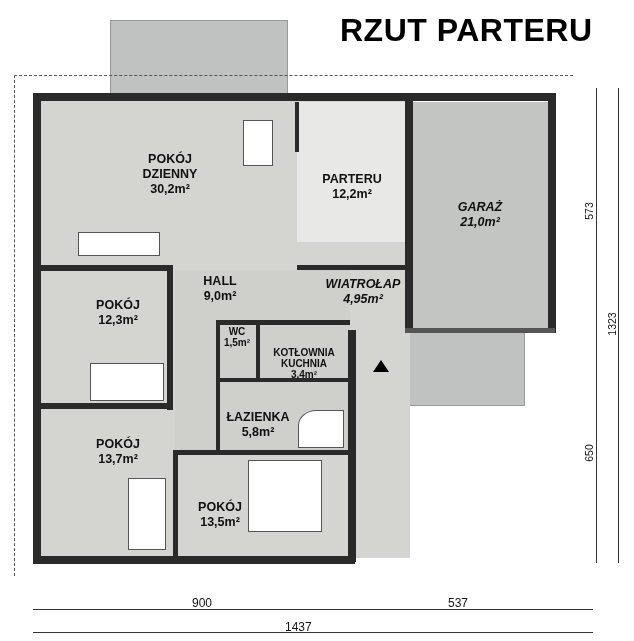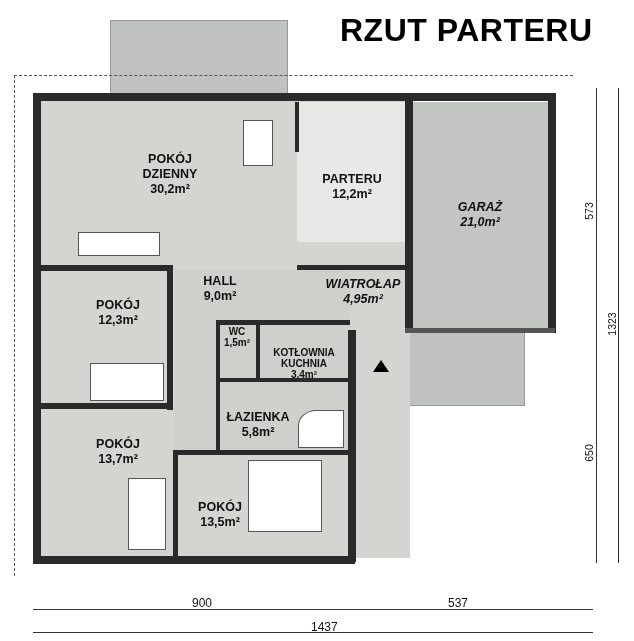--- a/index.html
+++ b/index.html
@@ -105,19 +105,19 @@
 <div class="abs" style="left:298px;top:410px;width:44px;height:36px;border:1px solid #555;border-radius:40% 0 0 0;background:#fff;"></div>
 <div class="abs" style="left:248px;top:460px;width:72px;height:70px;border:1px solid #555;background:#fff;"></div>
 <div class="abs" style="left:90px;top:363px;width:72px;height:36px;border:1px solid #555;background:#fff;"></div>
 <div class="abs" style="left:128px;top:478px;width:36px;height:70px;border:1px solid #555;background:#fff;"></div>
 <div class="abs" style="left:373px;top:360px;width:0;height:0;border-left:8px solid transparent;border-right:8px solid transparent;border-bottom:12px solid #000;"></div>
 
 <div class="line" style="left:33px;top:609px;width:560px;height:1px;"></div>
 <div class="line" style="left:33px;top:632px;width:560px;height:1px;"></div>
 <div class="dim" style="left:192px;top:596px;">900</div>
 <div class="dim" style="left:448px;top:596px;">537</div>
-<div class="dim" style="left:285px;top:620px;margin-left:26px;">1437</div>
+<div class="dim" style="left:285px;top:620px;">1437</div>
 
 <div class="line" style="left:596px;top:88px;width:1px;height:475px;"></div>
 <div class="line" style="left:618px;top:88px;width:1px;height:475px;"></div>
 <div class="dimv" style="left:580px;top:205px;">573</div>
 <div class="dimv" style="left:580px;top:447px;">650</div>
 <div class="dimv" style="left:600px;top:318px;">1323</div>
 
 </body></html>

